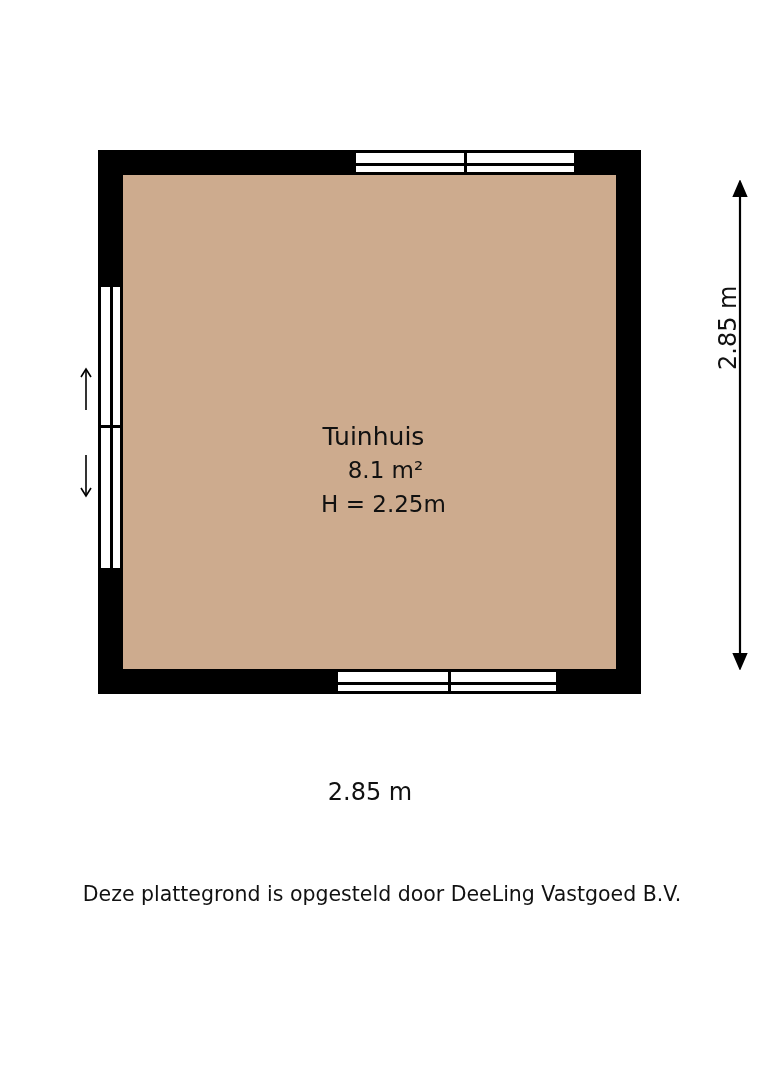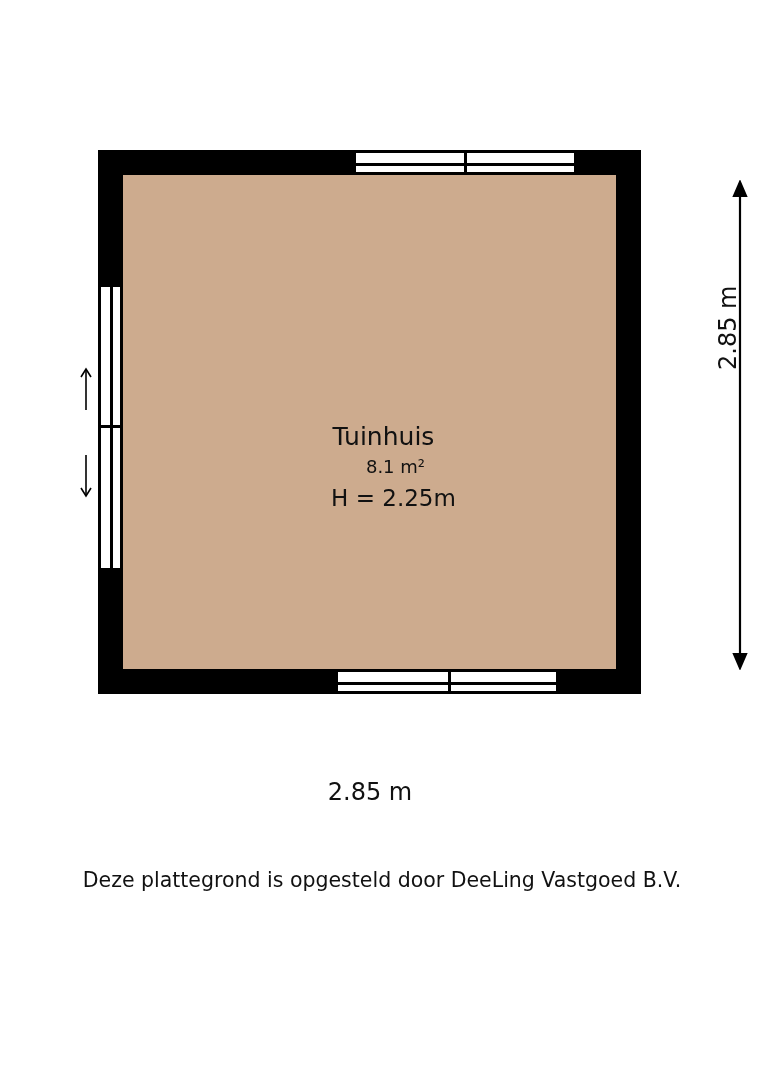--- a/index.html
+++ b/index.html
@@ -144,33 +144,33 @@
     position: absolute;
     left: 75px;
     top: 360px;
     width: 22px;
     height: 145px;
   }
 
   
   .room-label {
     position: absolute;
-    left: 112px;
+    left: 102px;
     top: 420px;
     width: 543px;
     text-align: center;
     line-height: 1.32;
   }
   .room-name {
     font-size: 25px;
     color: #111111;
     white-space: nowrap;
   }
   .room-area {
-    font-size: 18px;
+    font-size: 23px;
     color: #111111;
     white-space: nowrap;
     margin-top: 2px;
     margin-left: 24px;
   }
   .room-height {
     font-size: 23px;
     color: #111111;
     white-space: nowrap;
     margin-top: 4px;
@@ -220,20 +220,21 @@
     left: 0;
     top: 866px;
     width: 764px;
     text-align: center;
     line-height: 1.45;
   }
   .footer-line {
     font-size: 20.5px;
     color: #111111;
     white-space: nowrap;
+    margin-top: 14px;
   }
 </style>
 </head>
 <body>
 
 <div id="floorplan">
 
   <div class="plan-wrap">
 
     <div class="wall-box"></div>

